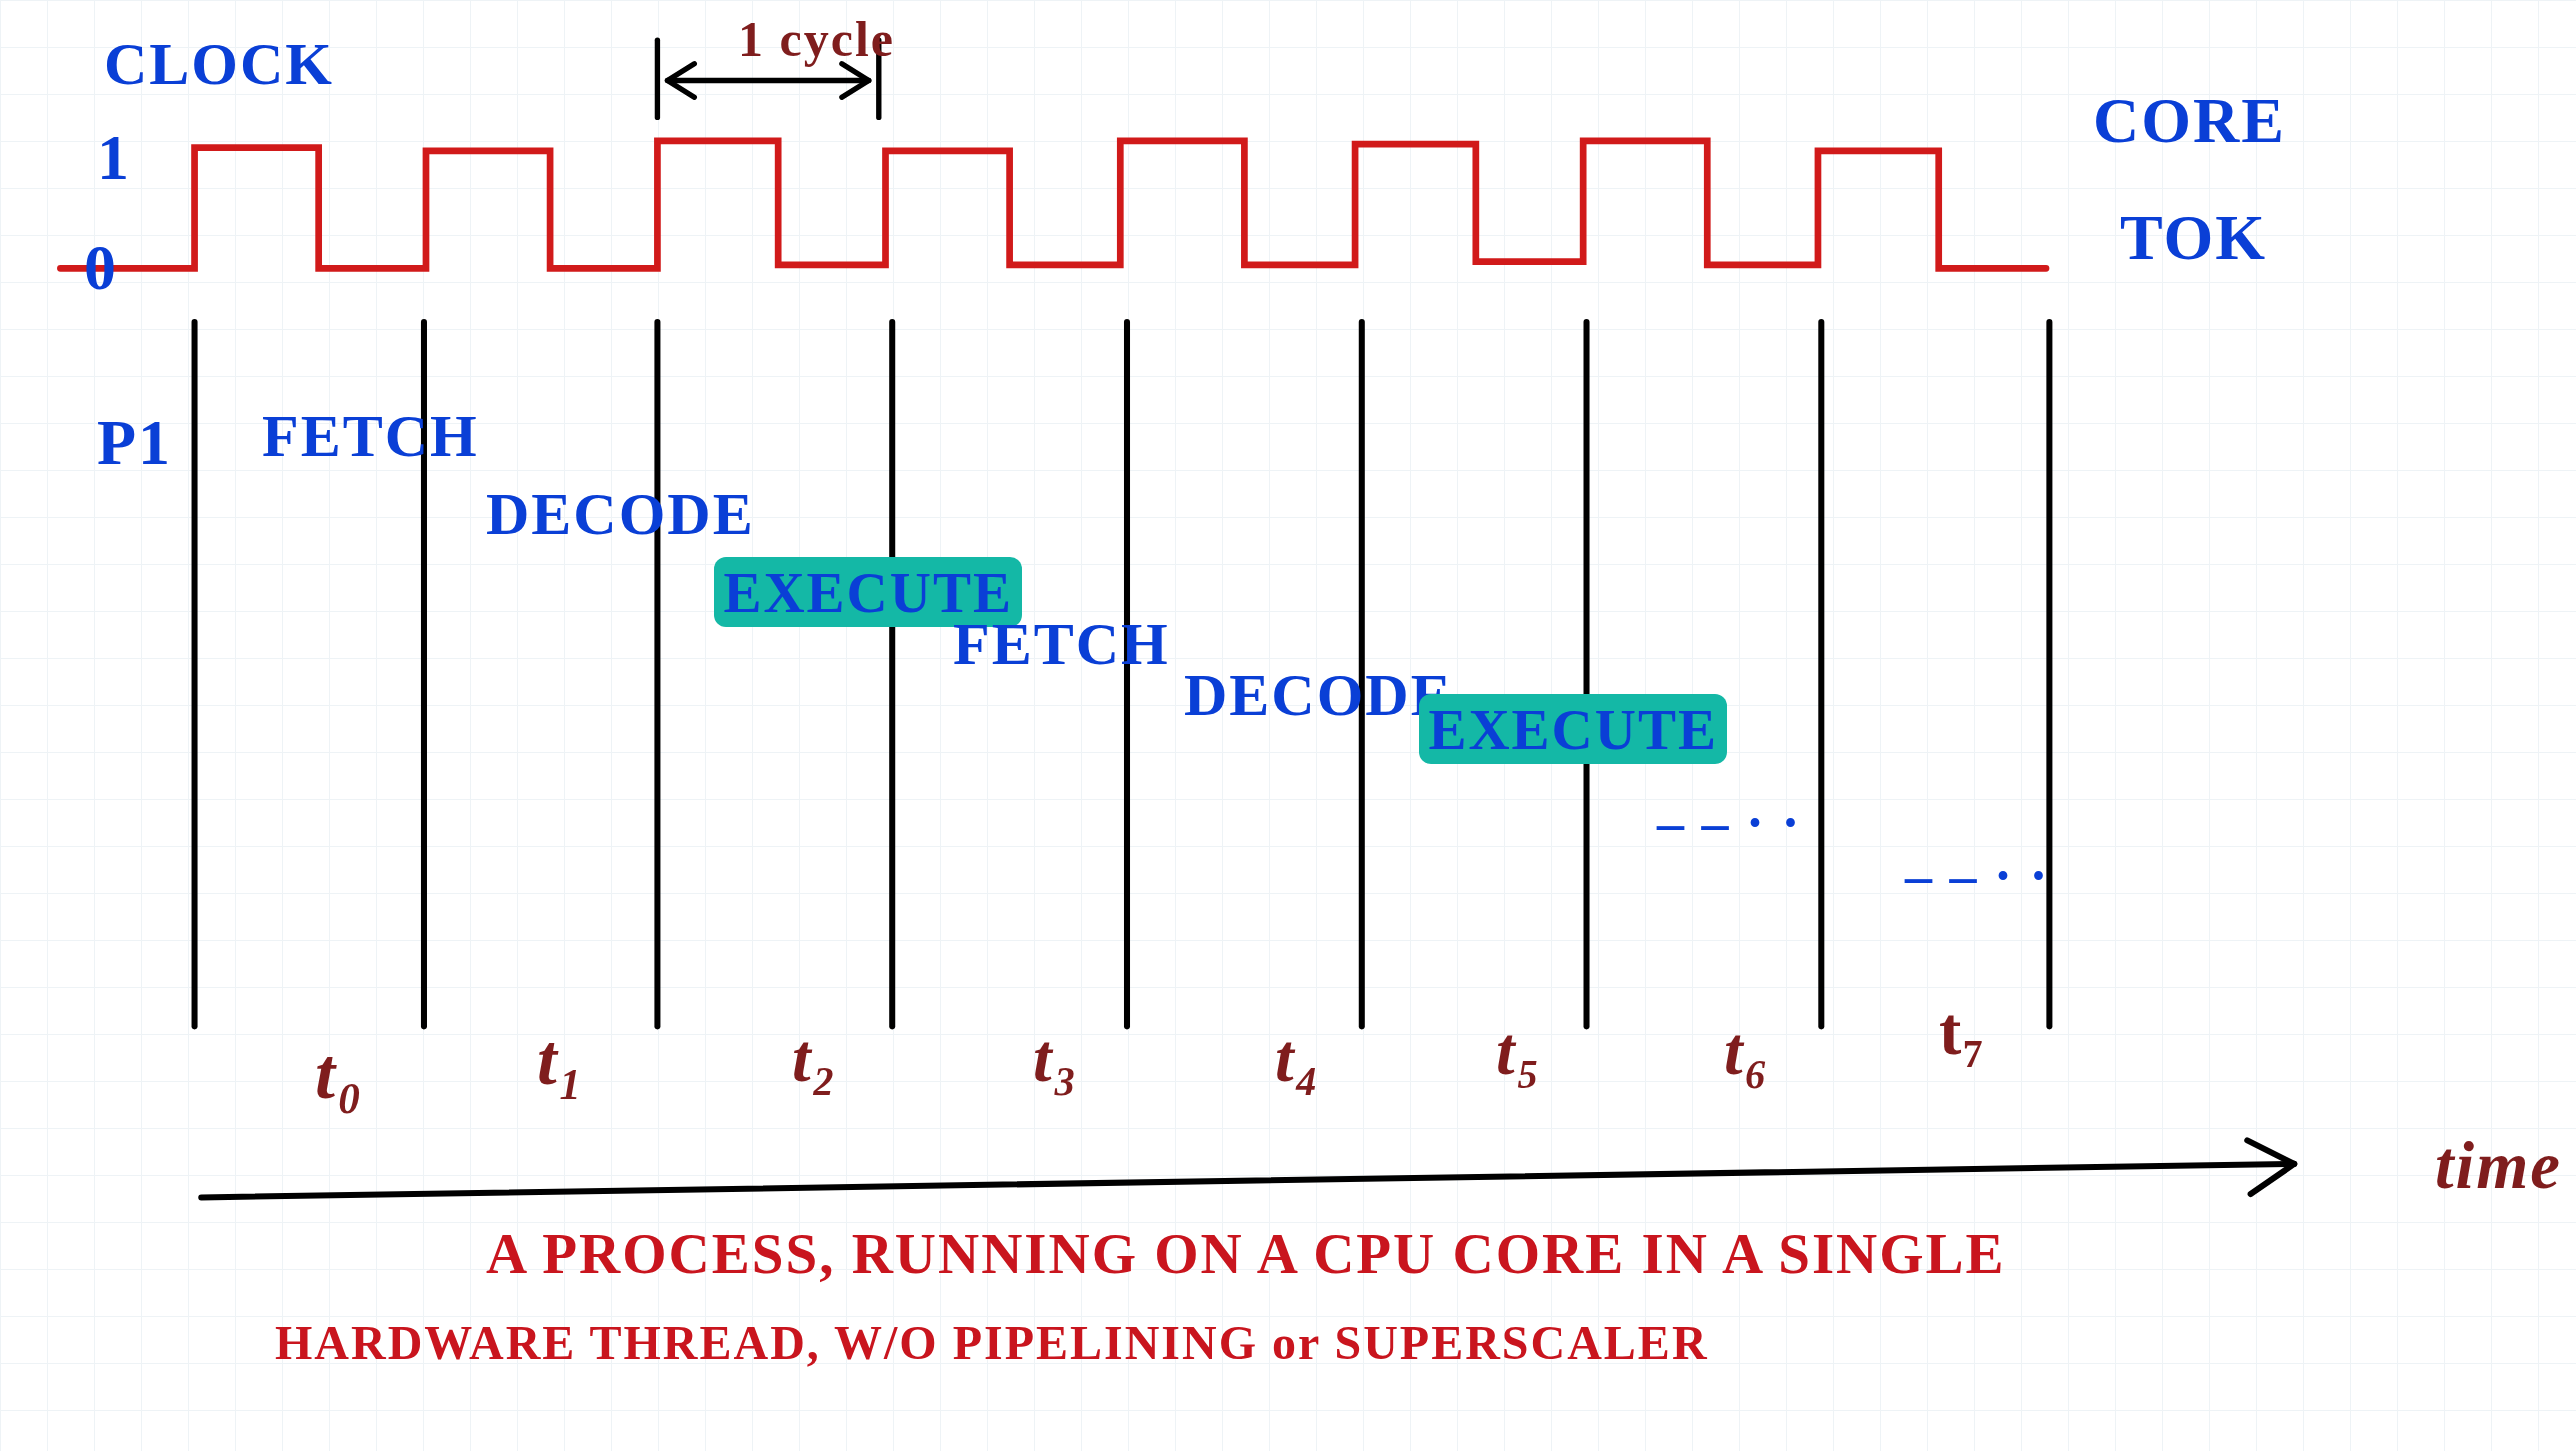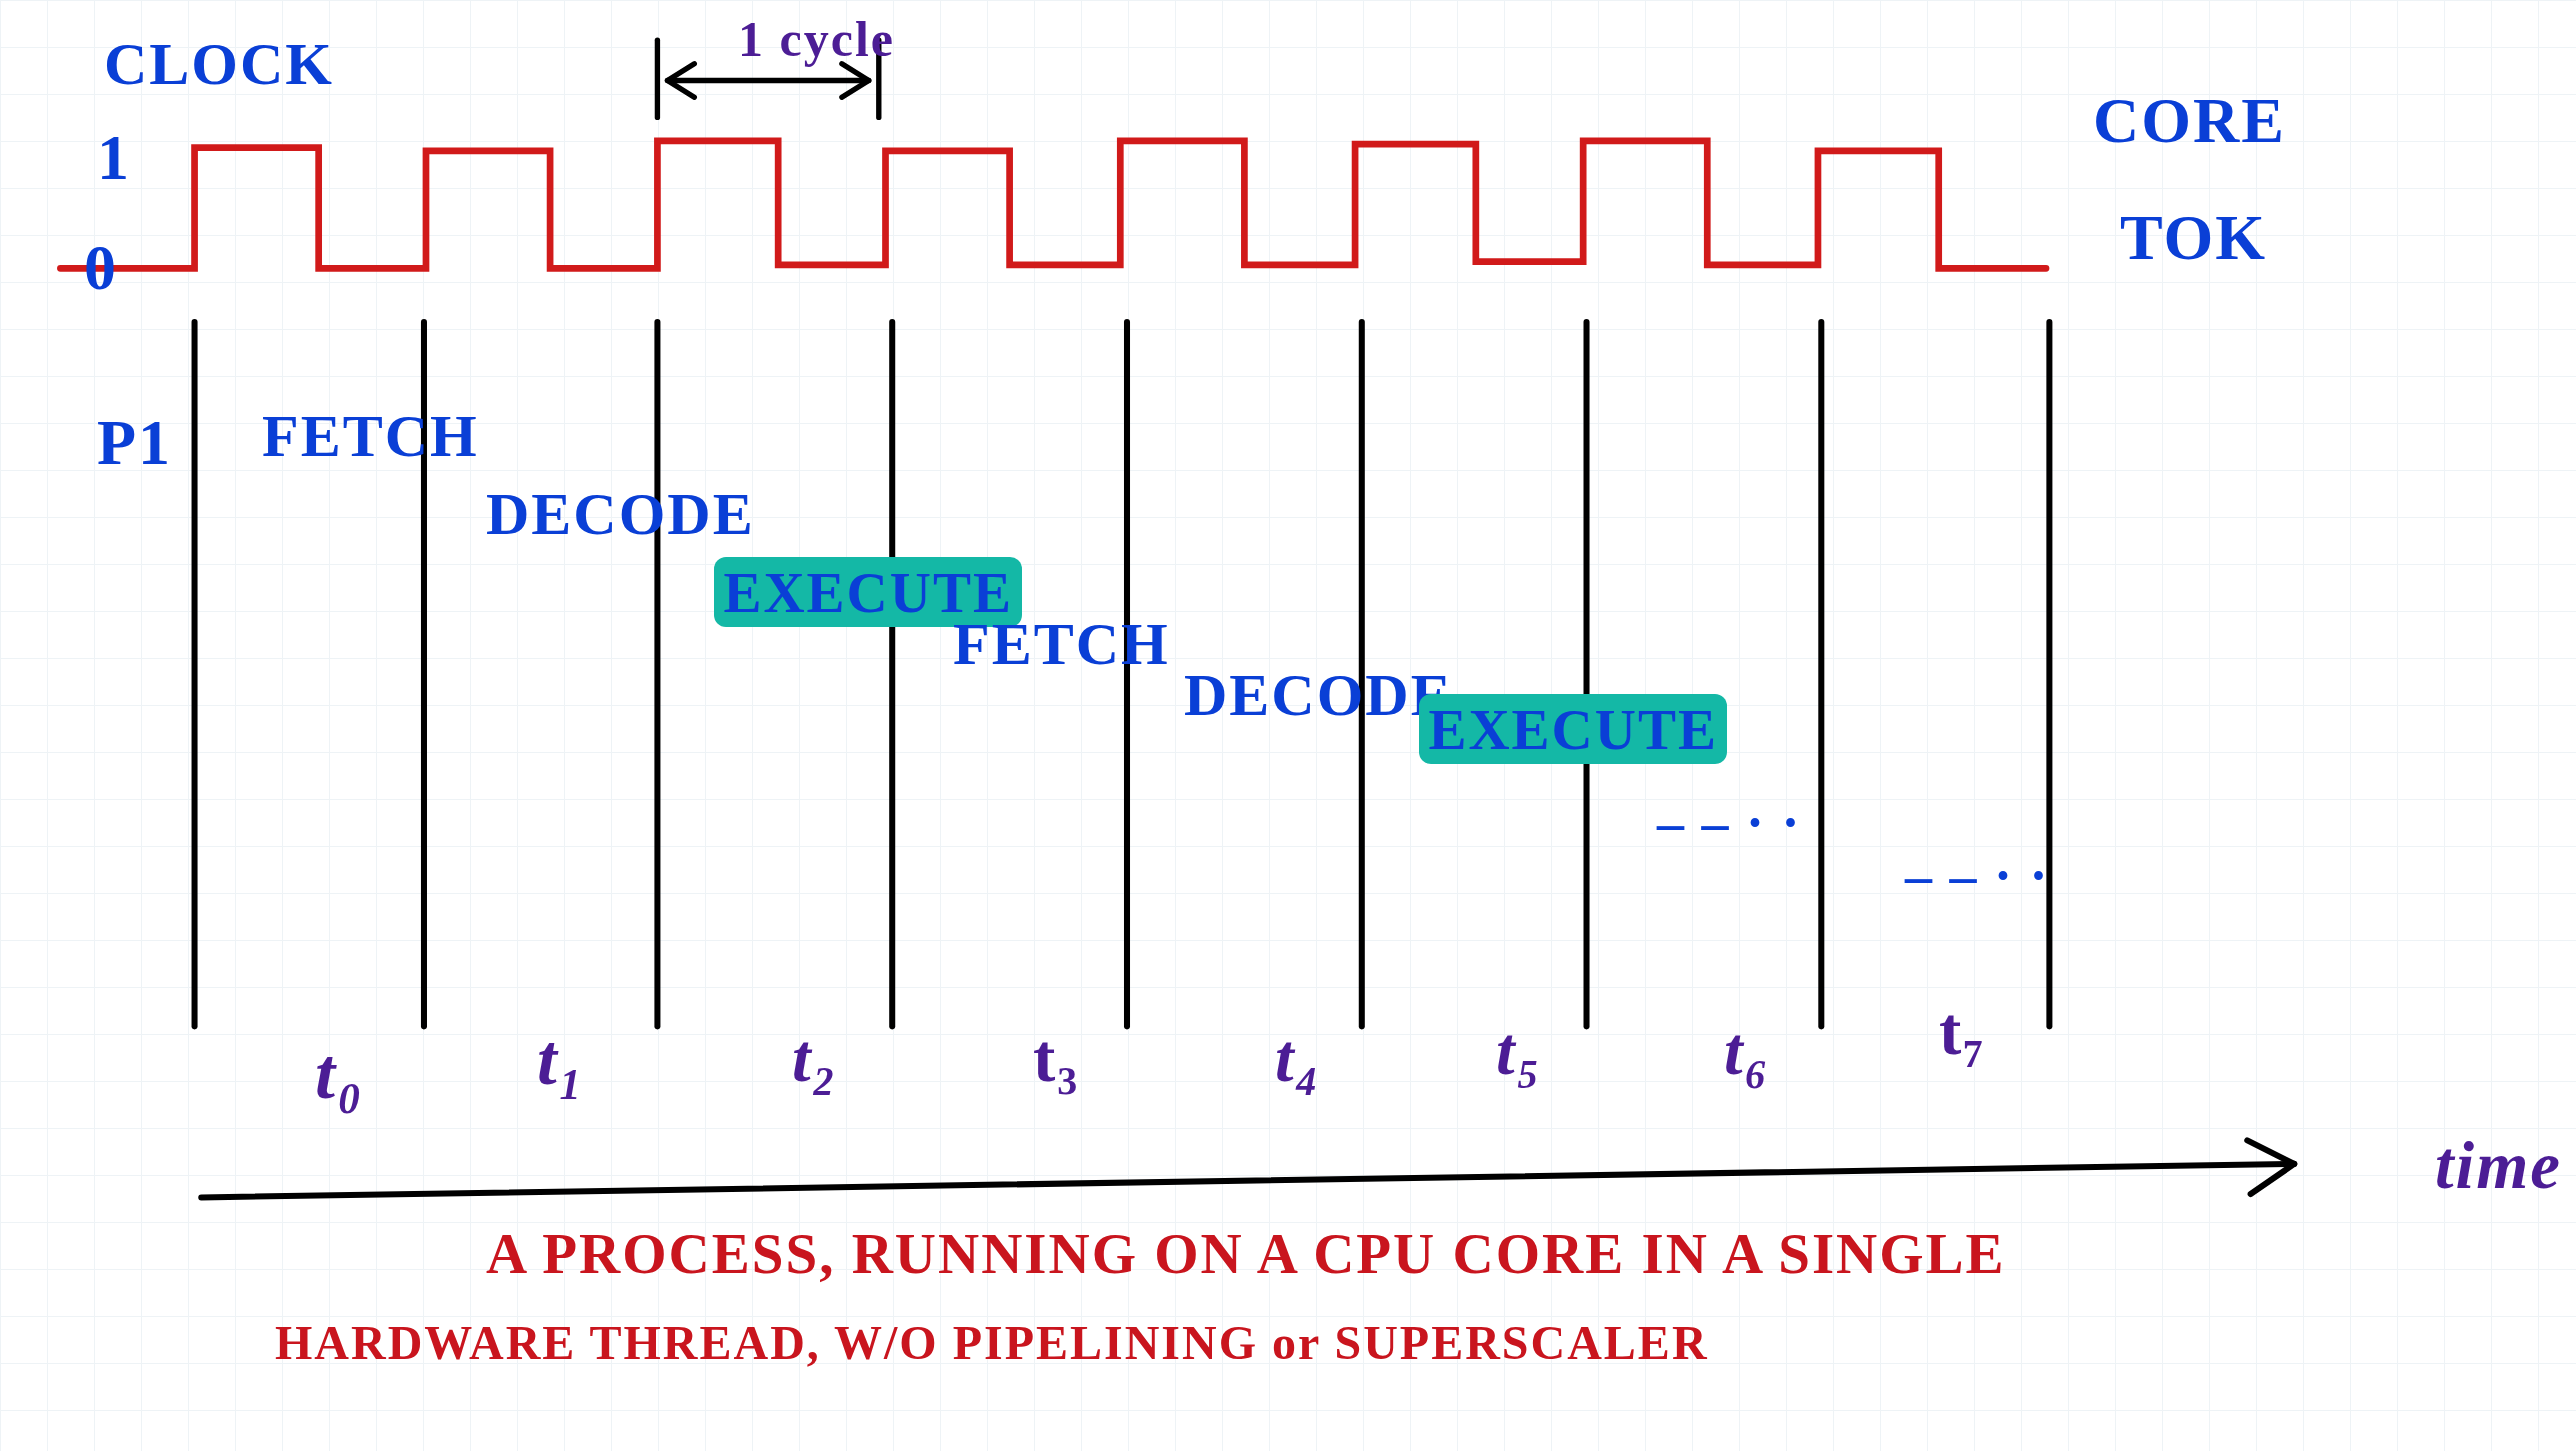--- a/index.html
+++ b/index.html
@@ -4,21 +4,21 @@
 <style>
   html,body{margin:0;padding:0;width:2576px;height:1451px;background:#fff;
             font-family:"Comic Sans MS","Segoe Script","Bradley Hand",cursive;}
   .grid{position:absolute;inset:0;
         background-image:linear-gradient(#eef3f6 0.7px,transparent 0.7px),
                          linear-gradient(90deg,#eef3f6 0.7px,transparent 0.7px);
         background-size:47px 47px;}
   .layer{position:absolute;inset:0;margin-left:47px;}
   .txt{position:absolute;white-space:nowrap;font-weight:600;letter-spacing:2px;}
   .blue{color:#0a3fd6;}
-  .black{color:#4c1d95;}
+  .black{color:#7f1d1d;}
   .red{color:#c9151e;}
   .hi{background:#14b8a6;border-radius:12px;padding:2.7px 9.4px;}
   svg{position:absolute;inset:0;width:2576px;height:1451px;}
 </style>
 </head>
 <body>
 
 <div class="grid"></div>
 
 <svg viewBox="0 0 3840 2163" width="2576" height="1451">
@@ -71,21 +71,21 @@
   <div class="txt blue hi" style="left:667px;top:557px;font-size:57px">EXECUTE</div>
   <div class="txt blue" style="left:906px;top:610px;font-size:60px">FETCH</div>
   <div class="txt blue" style="left:1137px;top:661px;font-size:60px">DECODE</div>
   <div class="txt blue hi" style="left:1372px;top:694px;font-size:57px">EXECUTE</div>
   <div class="txt blue" style="left:1610px;top:792px;font-size:54px">– – · ·</div>
   <div class="txt blue" style="left:1858px;top:845px;font-size:54px">– – · ·</div>
 
   <div class="txt black" style="left:268px; top:1033px;font-size:72px;font-style:italic">t₀</div>
   <div class="txt black" style="left:490px; top:1020px;font-size:71px;font-style:italic">t₁</div>
   <div class="txt black" style="left:745px;top:1020px;font-size:67px;font-style:italic">t₂</div>
-  <div class="txt black" style="left:986px;top:1020px;font-size:67px;">t₃</div>
+  <div class="txt black" style="left:986px;top:1020px;font-size:67px;font-style:italic">t₃</div>
   <div class="txt black" style="left:1228px;top:1020px;font-size:67px;font-style:italic">t₄</div>
   <div class="txt black" style="left:1449px;top:1013px;font-size:67px;font-style:italic">t₅</div>
   <div class="txt black" style="left:1677px;top:1013px;font-size:67px;font-style:italic">t₆</div>
   <div class="txt black" style="left:1892px;top:993px;font-size:67px;">t₇</div>
 
   <div class="txt black" style="left:2388px;top:1127px;font-size:67px;font-style:italic">time</div>
 
   <div class="txt red" style="left:439px;top:1221px;font-size:57px">A PROCESS, RUNNING ON A CPU CORE IN A SINGLE</div>
   <div class="txt red" style="left:228px;top:1315px;font-size:48px">HARDWARE THREAD, W/O PIPELINING or SUPERSCALER</div>
 </div>

